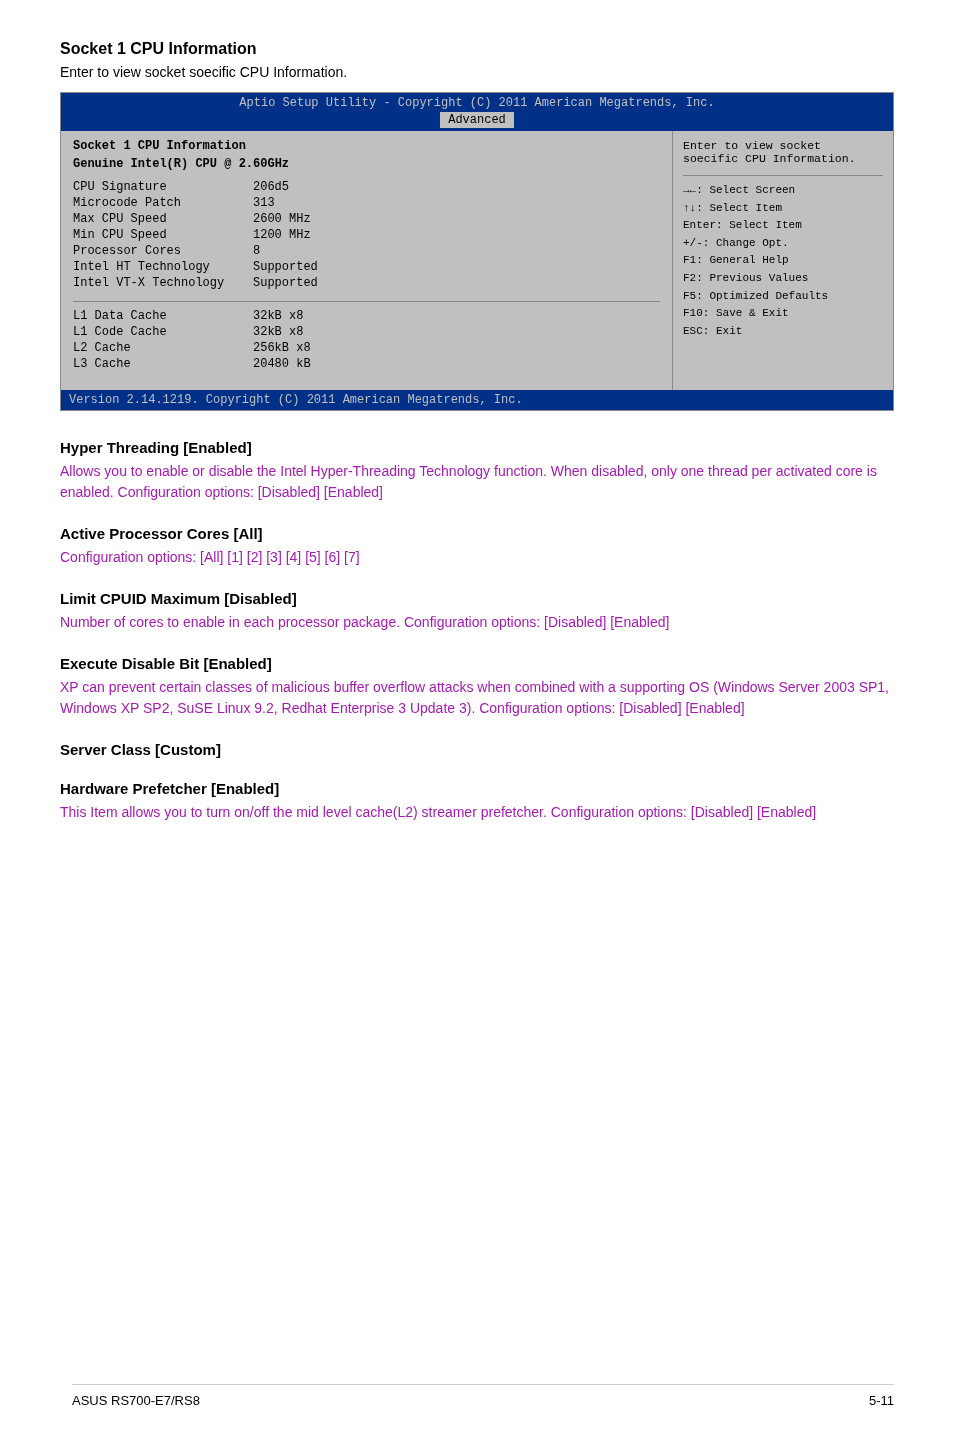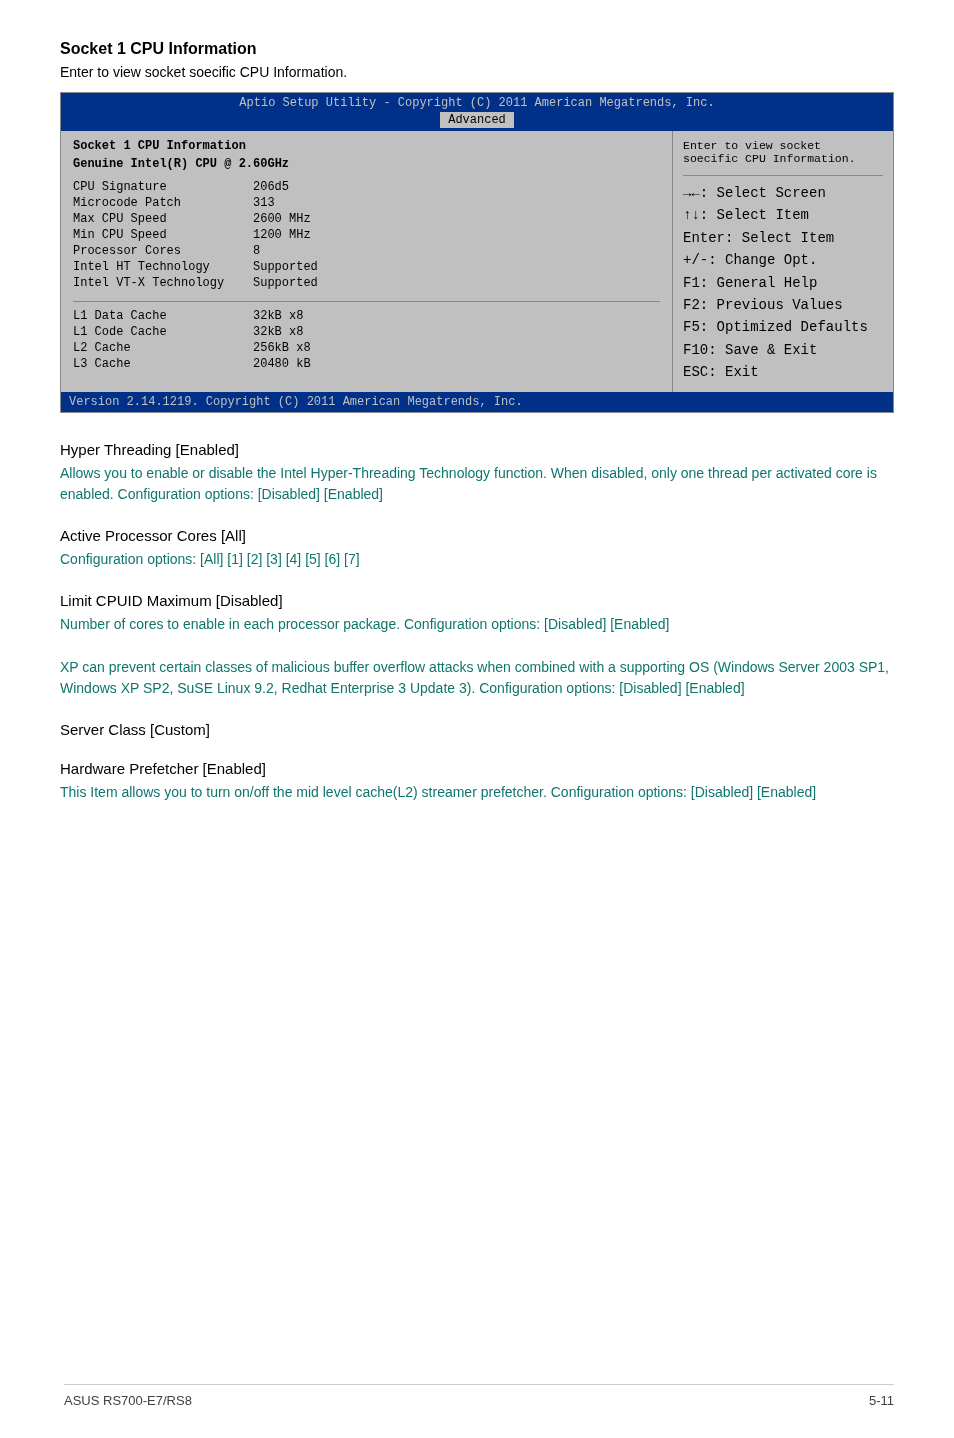--- a/index.html
+++ b/index.html
@@ -112,54 +112,54 @@
       font-size: 12px;
     }
 
     .right-top-help {
       font-size: 11.5px;
       color: #000;
       margin-bottom: 10px;
     }
 
     .right-nav-help {
-      font-size: 14px;
+      font-size: 11px;
       line-height: 1.6;
       font-family: Liberation Mono, monospace;
     }
 
     
     .content-section {
       margin-bottom: 22px;
     }
 
     .content-section-title {
-      font-weight: normal;
+      font-weight: bold;
       font-size: 15px;
       margin-bottom: 5px;
     }
 
     .content-section-body {
       font-size: 14px;
       line-height: 1.5;
-      color: #0f766e;
+      color: #a21caf;
     }
 
     
     .page-footer {
       position: fixed;
       bottom: 30px;
-      left: 64px;
+      left: 72px;
       right: 60px;
       display: flex;
       justify-content: space-between;
       border-top: 1px solid #ccc;
       padding-top: 8px;
       font-size: 13px;
-      color: #404040;
+      color: #000000;
     }
   </style>
 </head>
 <body>
 
 <h2 class="section-title">Socket 1 CPU Information</h2>
 <p class="section-desc">Enter to view socket soecific CPU Information.</p>
 
 <div class="bios-box">
   <div class="bios-header">
@@ -259,20 +259,21 @@
     </div>
     <div class="content-section">
       <div class="content-section-title">Active Processor Cores [All]</div>
       <div class="content-section-body">Configuration options: [All] [1] [2] [3] [4] [5] [6] [7]</div>
     </div>
     <div class="content-section">
       <div class="content-section-title">Limit CPUID Maximum [Disabled]</div>
       <div class="content-section-body">Number of cores to enable in each processor package. Configuration options: [Disabled] [Enabled]</div>
     </div>
     <div class="content-section">
+      <div class="content-section-title">Execute Disable Bit [Enabled]</div>
       <div class="content-section-body">XP can prevent certain classes of malicious buffer overflow attacks when combined with a supporting OS (Windows Server 2003 SP1, Windows XP SP2, SuSE Linux 9.2, Redhat Enterprise 3 Update 3). Configuration options: [Disabled] [Enabled]</div>
     </div>
     <div class="content-section">
       <div class="content-section-title">Server Class [Custom]</div>
     </div>
     <div class="content-section">
       <div class="content-section-title">Hardware Prefetcher [Enabled]</div>
       <div class="content-section-body">This Item allows you to turn on/off the mid level cache(L2) streamer prefetcher. Configuration options: [Disabled] [Enabled]</div>
     </div>
   </div>

